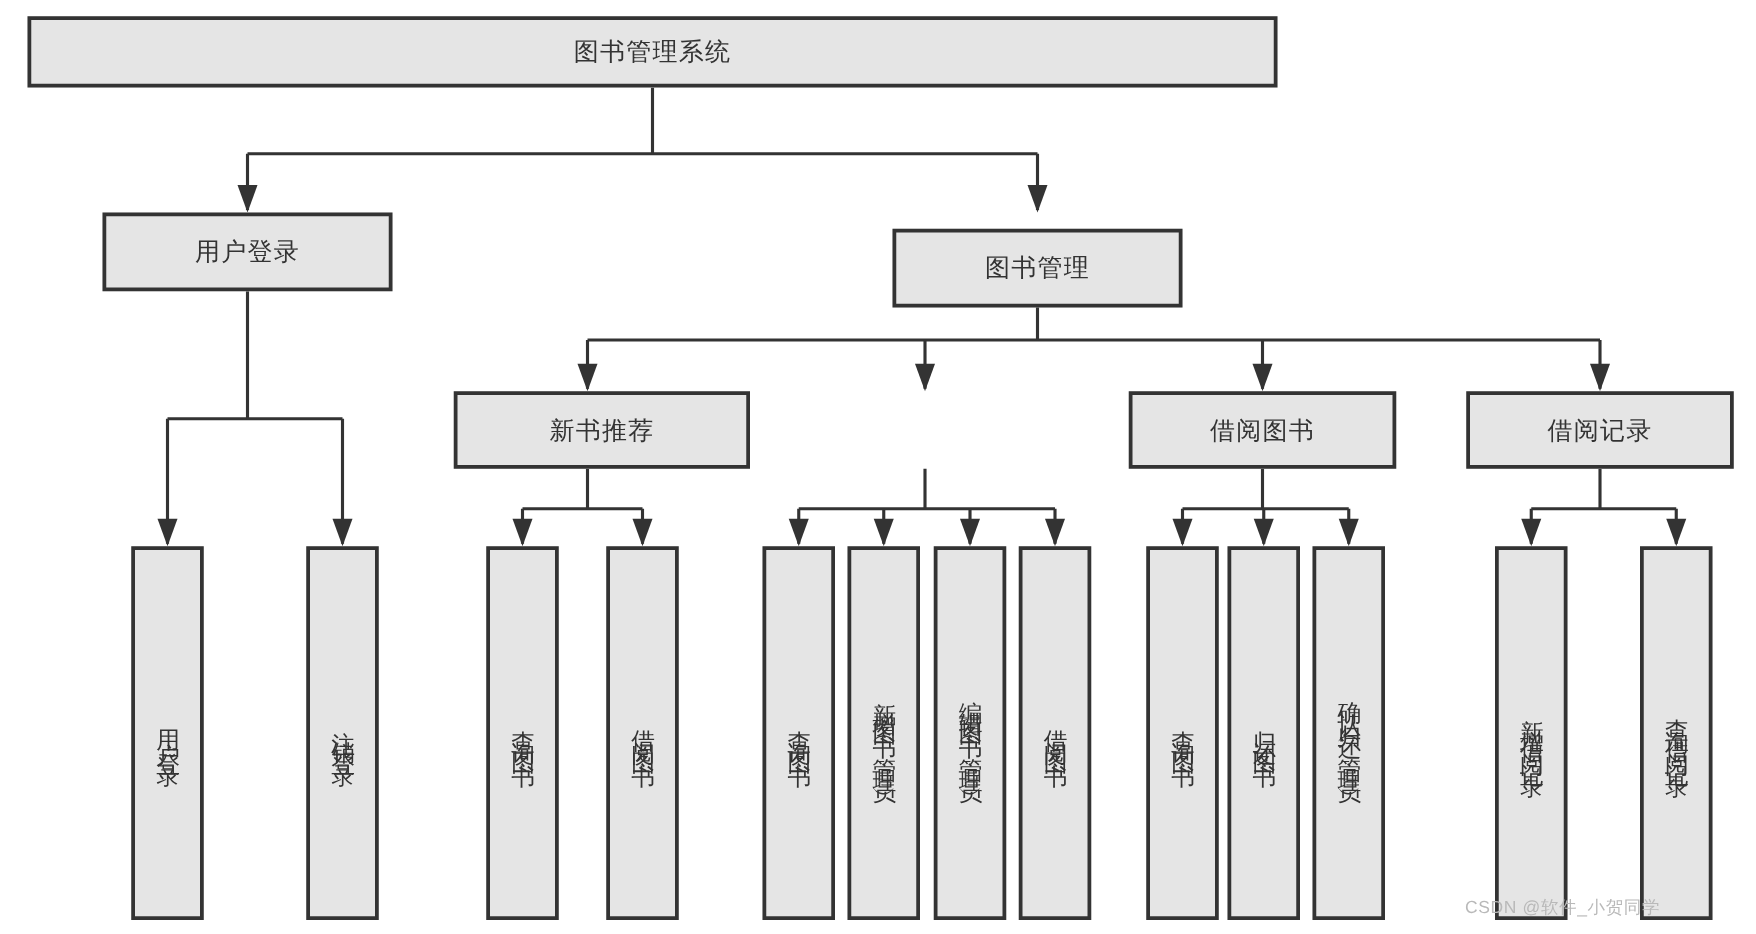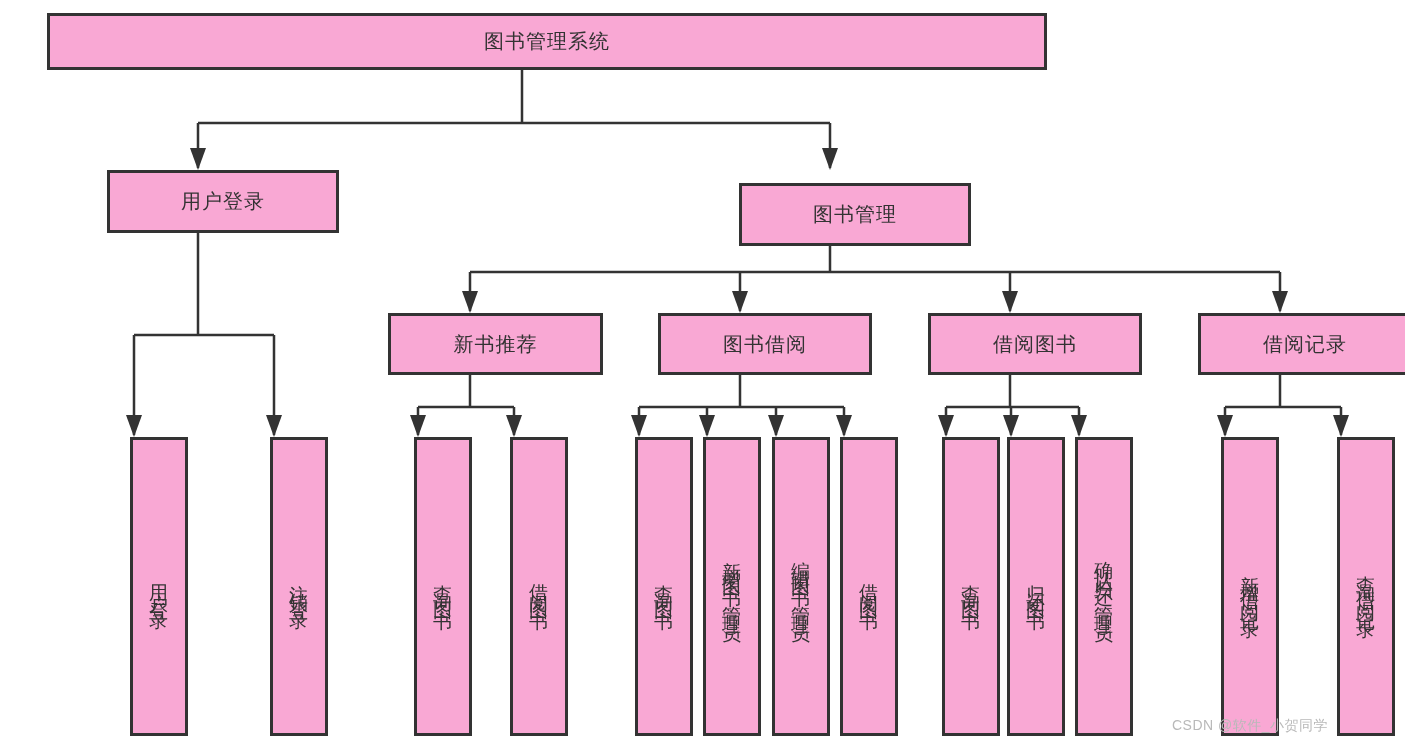--- a/index.html
+++ b/index.html
@@ -14,26 +14,25 @@
   svg.connectors {
     position: absolute;
     left: 0; top: 0;
     width: 1405px; height: 747px;
     pointer-events: none;
   }
   .box {
     position: absolute;
     box-sizing: border-box;
     border: 3px solid #333333;
-    background: #f9a8d4;
+    background: #e5e5e5;
     display: flex;
     align-items: center;
     justify-content: center;
     color: #333333;
-    margin-left: 25px;
   }
   .hbox span {
     font-size: 20px;
     letter-spacing: 1px;
     white-space: nowrap;
   }
   .leaf {
     top: 437px;
     width: 58px;
     height: 299px;
@@ -106,25 +105,22 @@
     <span>图书管理系统</span>
   </div>
 
   <div class="box hbox" style="left:82px; top:170px; width:232px; height:63px;">
     <span>用户登录</span>
   </div>
   <div class="box hbox" style="left:714px; top:183px; width:232px; height:63px;">
     <span>图书管理</span>
   </div>
 
-  <div class="box hbox" style="left:363px; top:313px; width:215px; height:62px;font-family:Liberation Serif, serif;">
+  <div class="box hbox" style="left:363px; top:313px; width:237px; height:62px;font-family:Liberation Serif, serif;">
     <span>新书推荐</span>
-  </div>
-  <div class="box hbox" style="left:633px; top:313px; width:214px; height:62px;">
-    <span>图书借阅</span>
   </div>
   <div class="box hbox" style="left:903px; top:313px; width:214px; height:62px;">
     <span>借阅图书</span>
   </div>
   <div class="box hbox" style="left:1173px; top:313px; width:214px; height:62px;">
     <span>借阅记录</span>
   </div>
 
   <div class="box leaf" style="left:105px;">
     <span>用户登录</span>

